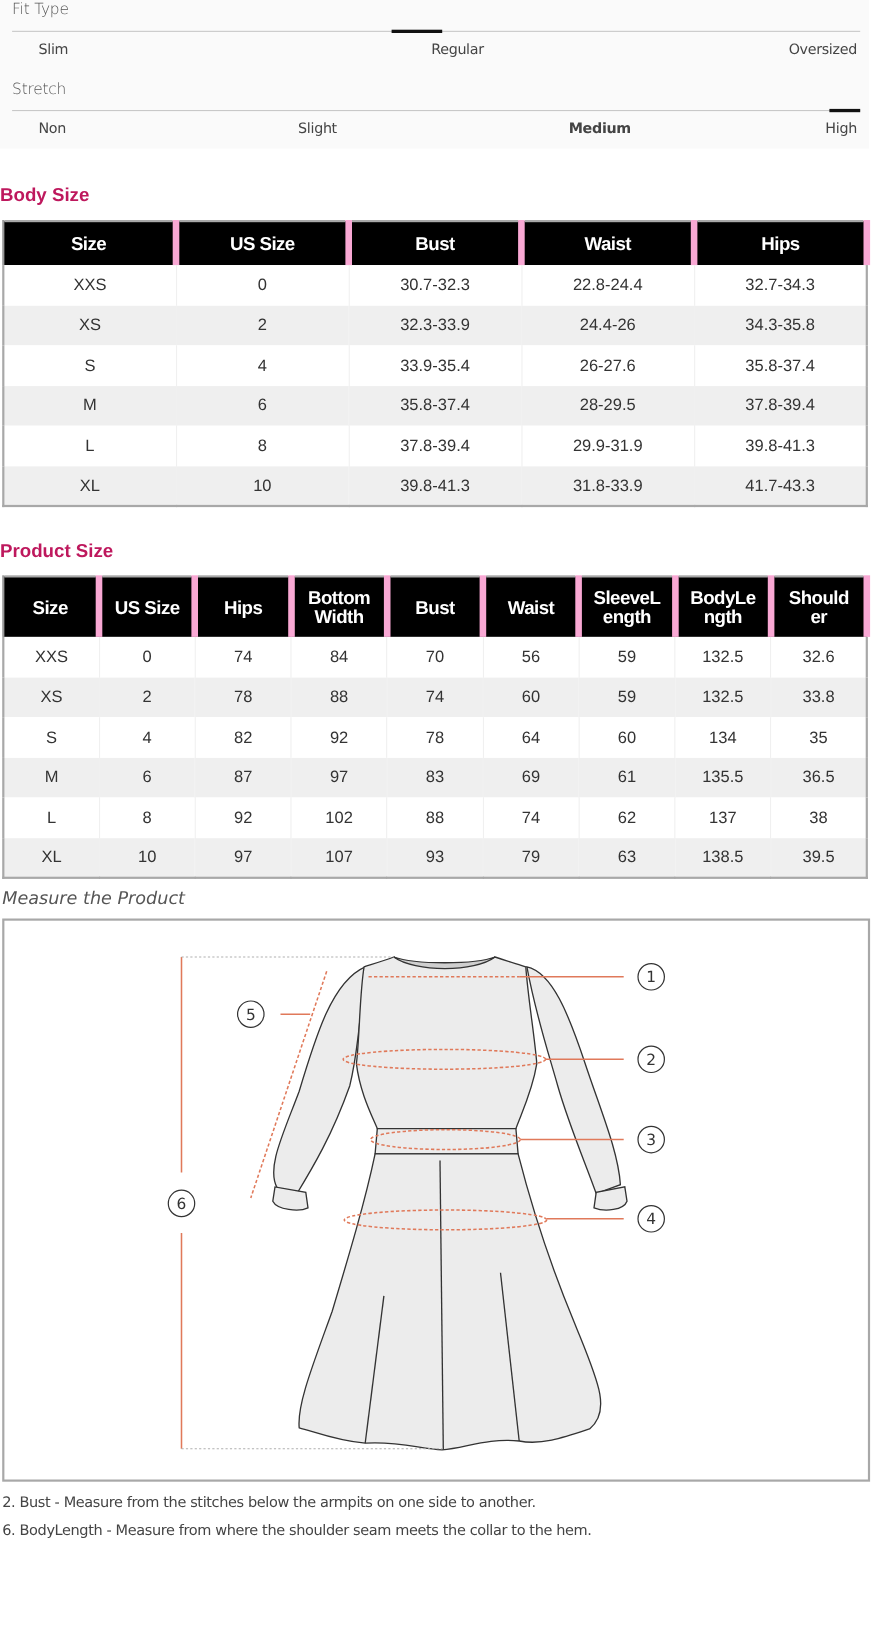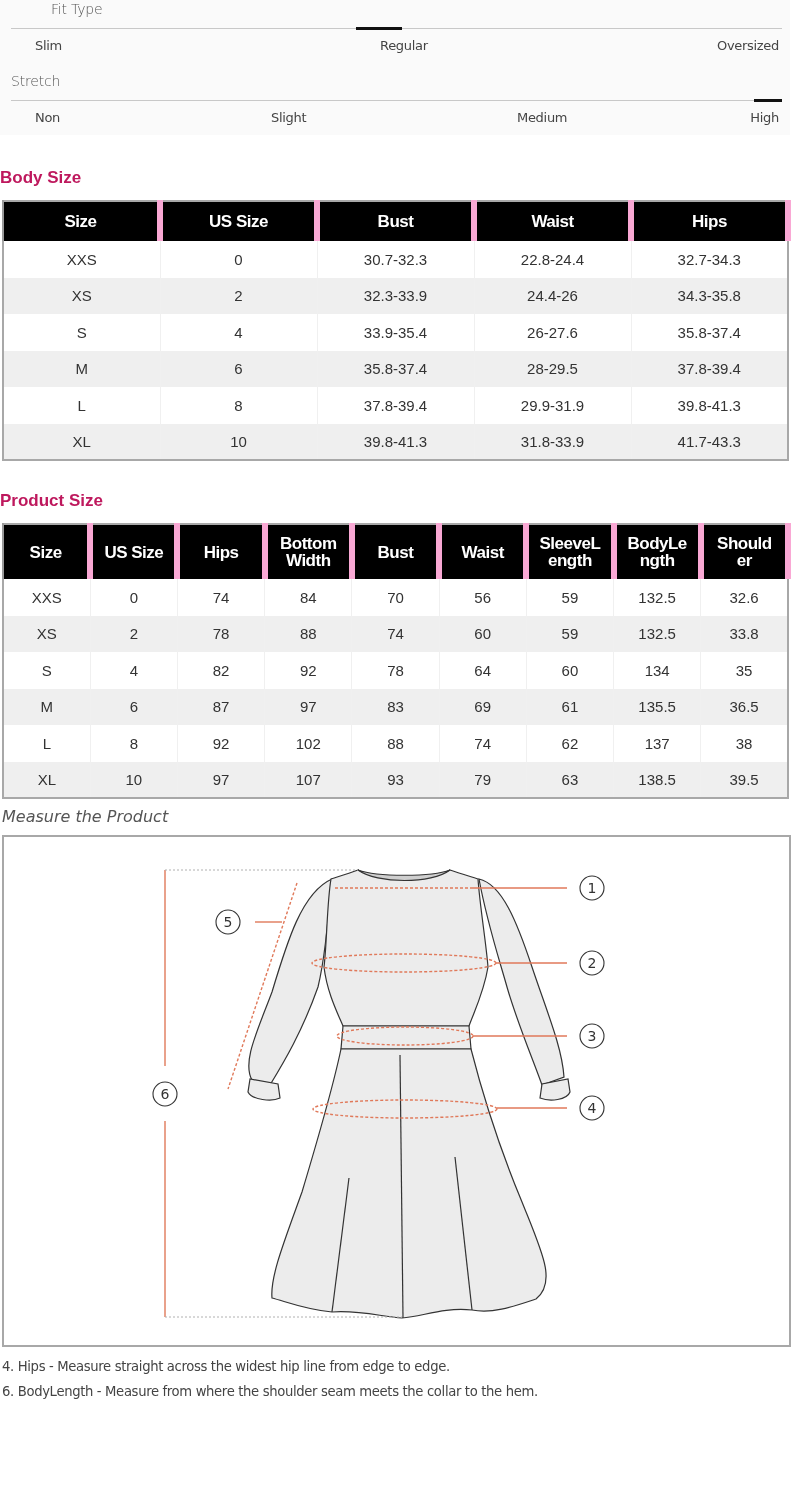--- a/index.html
+++ b/index.html
@@ -65,33 +65,33 @@
     position: absolute; left: 2px; top: 1357px; list-style: none;
     font-family: "DejaVu Sans", sans-serif; font-size: 13.2px; color: #444;
     letter-spacing: -0.35px;
   }
   .notes li { height: 24.5px; line-height: 20px; white-space: nowrap; }
 </style>
 </head>
 <body>
 
 <div class="fit-panel">
-  <div class="scale-title" style="top:1px;margin-left:40px;">Fit Type</div>
+  <div class="scale-title" style="top:1px;">Fit Type</div>
   <div class="scale-track" style="top:28px;"></div>
   <div class="scale-marker" style="left:356px; top:27px;"></div>
   <div class="scale-label" style="left:11px; top:38px;">Slim</div>
-  <div class="scale-label" style="left:356px; top:38px;text-align:center;">Regular</div>
+  <div class="scale-label" style="left:368px; top:38px;text-align:center;">Regular</div>
   <div class="scale-label" style="right:11px; top:38px;">Oversized</div>
 
   <div class="scale-title" style="top:73px;">Stretch</div>
   <div class="scale-track" style="top:100px;"></div>
   <div class="scale-marker" style="left:754px; top:99px; width:28px;"></div>
   <div class="scale-label" style="left:11px; top:110px;">Non</div>
   <div class="scale-label" style="left:247px; top:110px;">Slight</div>
-  <div class="scale-label" style="left:493px; top:110px;">Medium</div>
+  <div class="scale-label" style="left:493px; top:110px;font-weight:bold;">Medium</div>
   <div class="scale-label" style="right:11px; top:110px;text-align:right;">High</div>
 </div>
 
 <h2 class="section-title" style="top:168px;">Body Size</h2>
 <table class="size-table" id="body-table">
   <thead>
       <tr>
         <th>Size</th>
         <th>US Size</th>
         <th>Bust</th>
@@ -290,15 +290,15 @@
       <text x="590" y="966">2</text>
       <text x="590" y="1039">3</text>
       <text x="590" y="1111">4</text>
       <text x="226" y="925">5</text>
       <text x="163" y="1097">6</text>
     </g>
   </svg>
 </div>
 
 <ul class="notes">
-  <li>4. Hips - Measure straight across the widest hip line from edge to edge.</li>
+  <li>2. Bust - Measure from the stitches below the armpits on one side to another.</li>
   <li>6. BodyLength - Measure from where the shoulder seam meets the collar to the hem.</li>
 </ul>
 
 </body></html>

